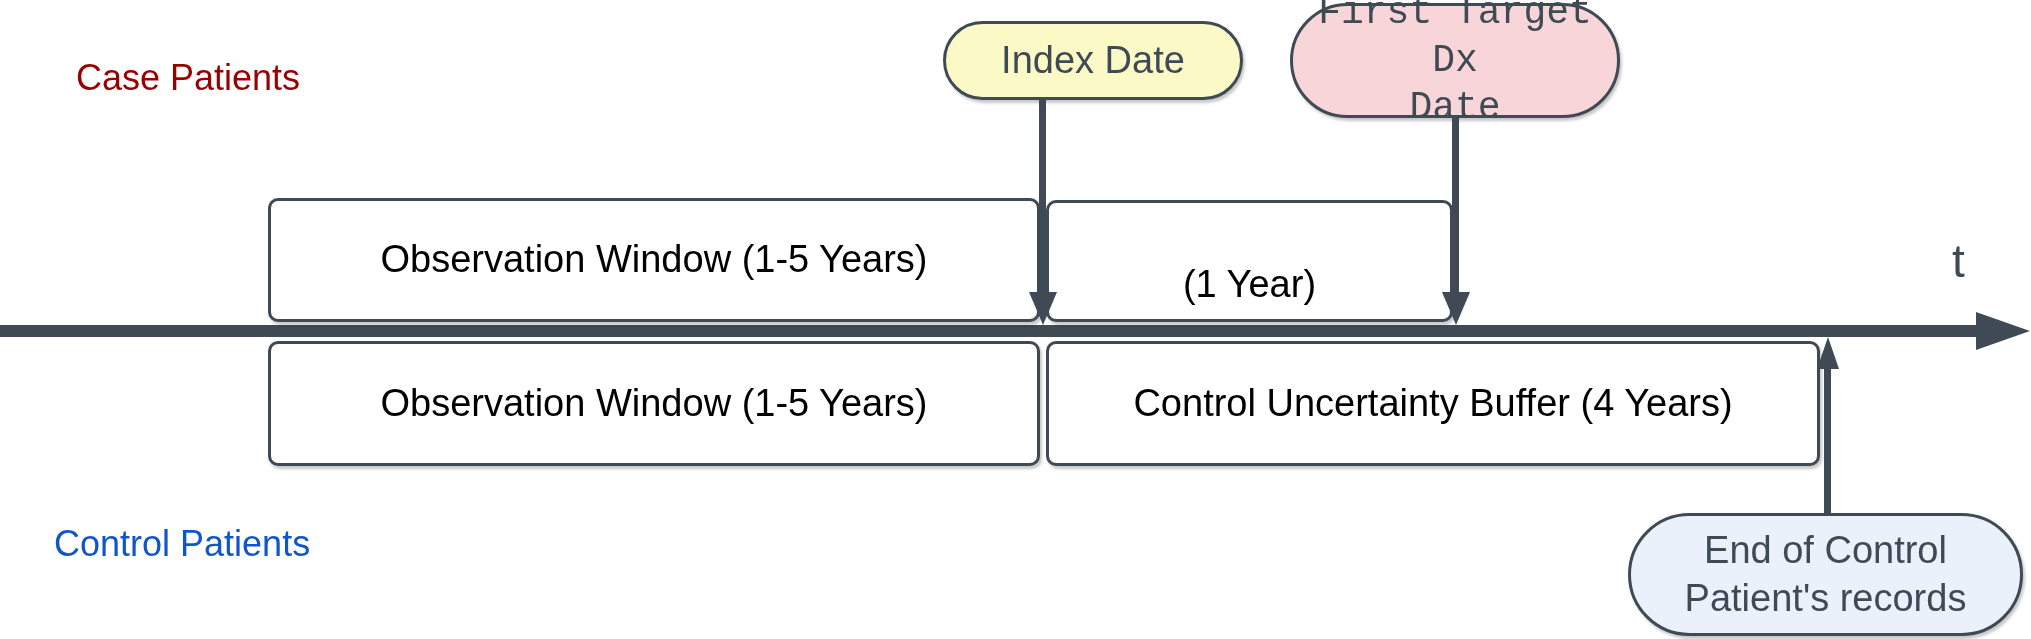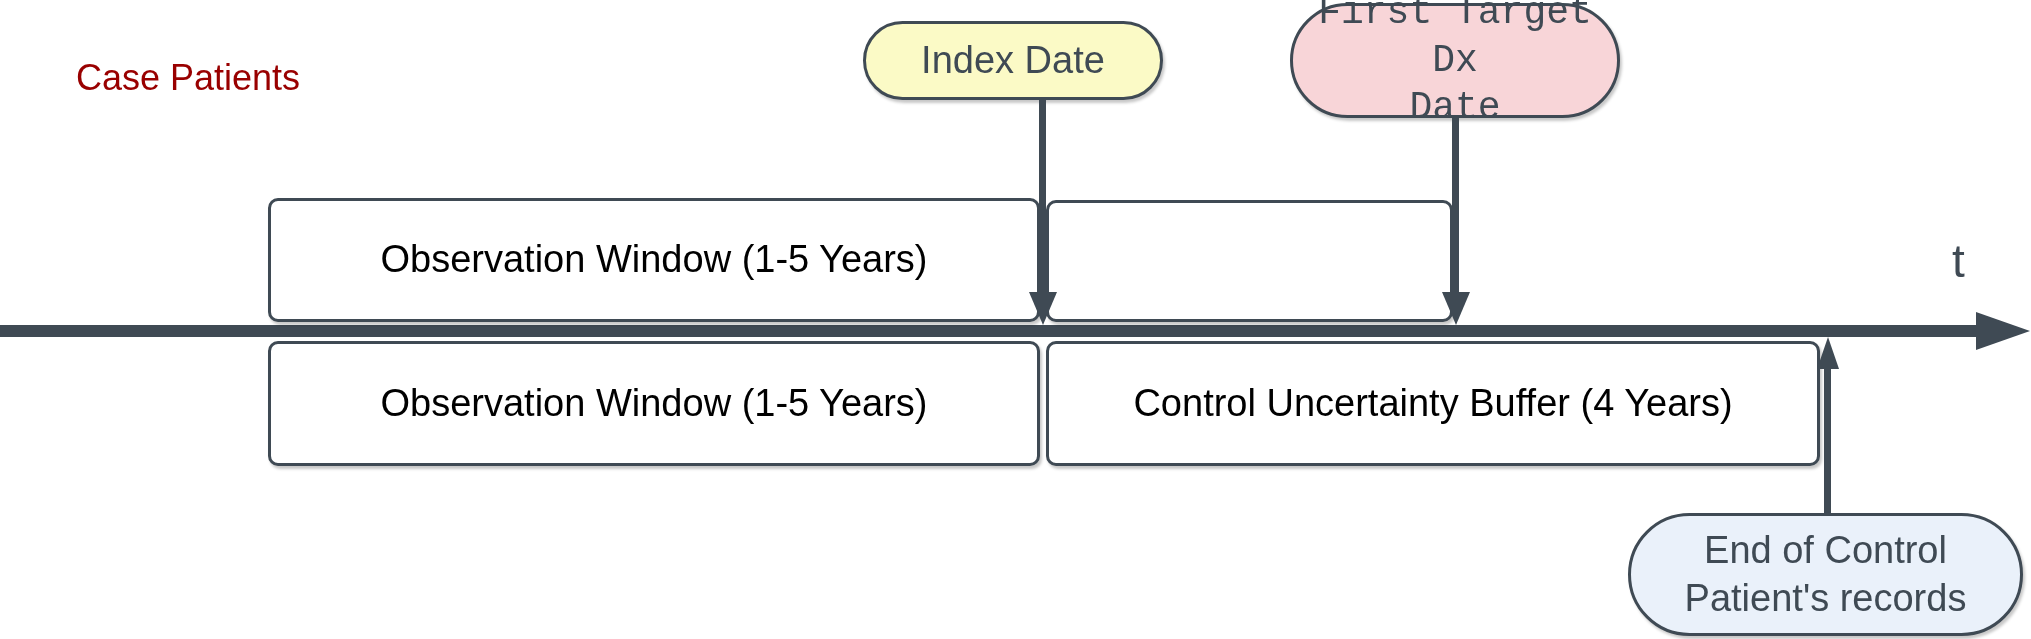--- a/index.html
+++ b/index.html
@@ -27,21 +27,21 @@
   .obs-case{left:268px;top:198px;width:772px;height:124px;}
   .prediction{left:1046px;top:200px;width:407px;height:122px;}
   .obs-control{left:268px;top:341px;width:772px;height:125px;}
   .buffer{left:1046px;top:341px;width:774px;height:125px;}
 
   
   .pill{position:absolute;box-sizing:border-box;border:3.5px solid var(--stroke);
     display:flex;flex-direction:column;align-items:center;justify-content:center;
     text-align:center;font-size:38px;line-height:1.25;color:var(--stroke);
     box-shadow:2px 3px 3px rgba(0,0,0,0.22);}
-  .pill-index{left:863px;top:21px;width:300px;height:79px;border-radius:40px;background:var(--yellow);text-align:right;}
+  .pill-index{left:943px;top:21px;width:300px;height:79px;border-radius:40px;background:var(--yellow);text-align:right;}
   .pill-firstdx{left:1290px;top:3px;width:330px;height:115px;border-radius:58px;background:var(--pink);font-family:Liberation Mono, monospace;}
   .pill-end{left:1628px;top:513px;width:395px;height:123px;border-radius:62px;background:var(--lightblue);}
 
   
   .vline{position:absolute;width:7px;background:var(--stroke);}
   .index-line{left:1039px;top:100px;height:194px;}
   .firstdx-line{left:1452px;top:118px;height:176px;}
   .end-line{left:1824px;top:368px;height:145px;}
   .head-down{position:absolute;width:0;height:0;
     border-left:14px solid transparent;border-right:14px solid transparent;
@@ -51,31 +51,33 @@
   .head-up{position:absolute;width:0;height:0;
     border-left:11px solid transparent;border-right:11px solid transparent;
     border-bottom:32px solid var(--stroke);left:1817px;top:337px;}
 </style>
 </head>
 <body>
 
 <div class="stage">
 
   <div class="group-label case-label">Case Patients</div>
+  <div class="group-label control-label">Control Patients</div>
 
   <div class="timeline-bar"></div>
   <div class="timeline-head"></div>
   <div class="t-label">t</div>
 
   <div class="winbox obs-case">
     <span>Observation Window (1-5 Years)</span>
   </div>
   <div class="winbox prediction">
     <span>
       <br>
+      <span>(1 Year)</span>
     </span>
   </div>
 
   <div class="winbox obs-control">
     <span>Observation Window (1-5 Years)</span>
   </div>
   <div class="winbox buffer">
     <span>Control Uncertainty Buffer (4 Years)</span>
   </div>
 

